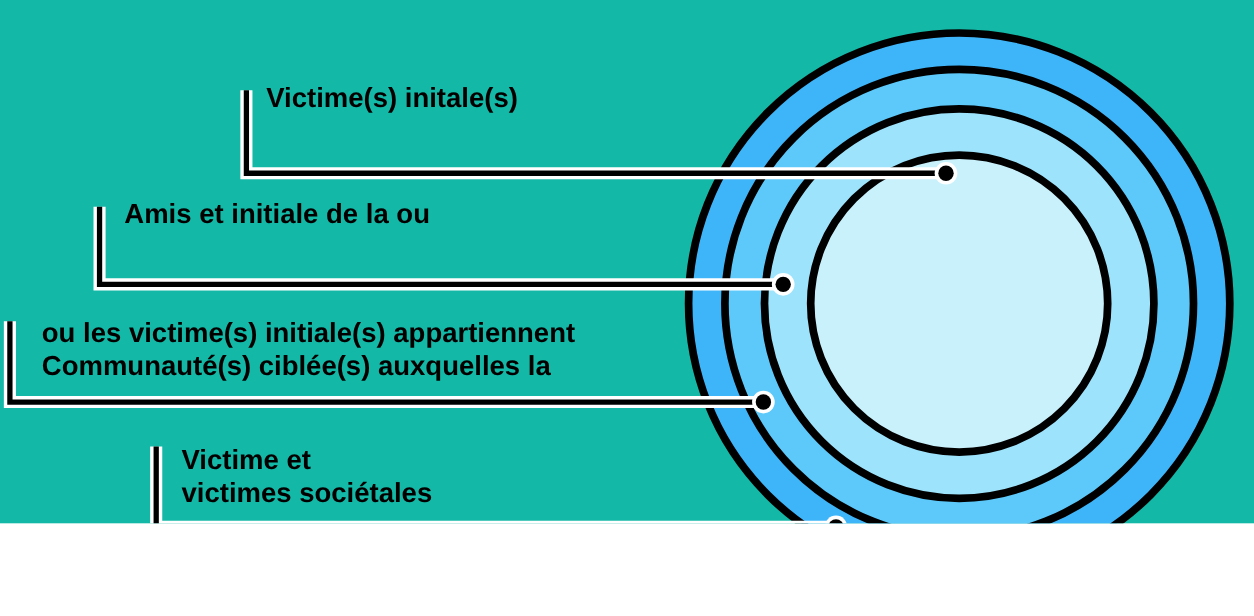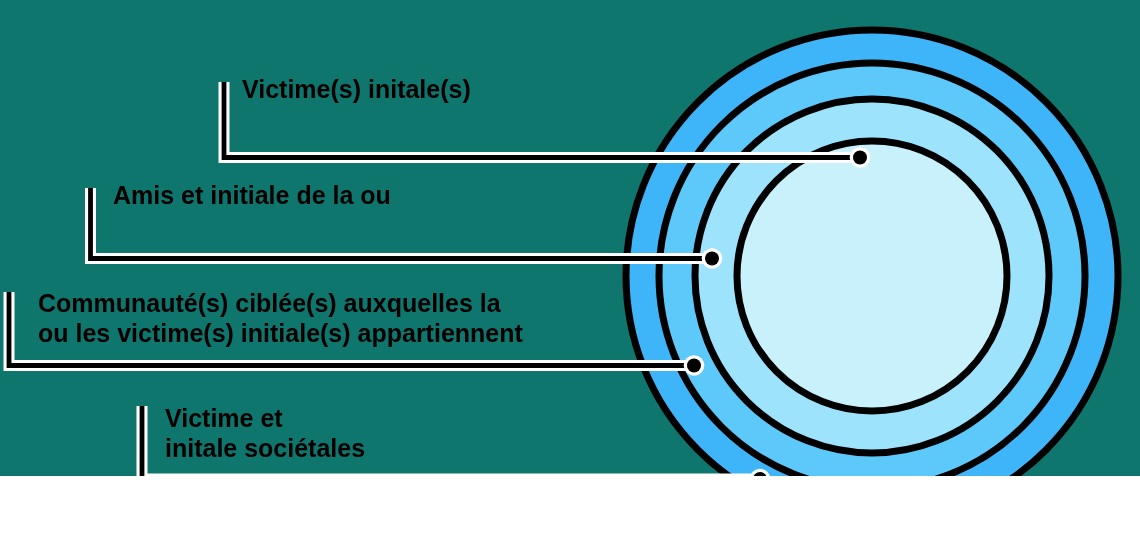--- a/index.html
+++ b/index.html
@@ -4,21 +4,21 @@
 <style>
   html, body {
     margin: 0;
     padding: 0;
     background: #ffffff;
   }
   .stage {
     position: relative;
     width: 1140px;
     height: 476px;
-    background: #0f766e;
+    background: #14b8a6;
     overflow: hidden;
     font-family: "Liberation Sans", sans-serif;
   }
   .diagram-svg {
     position: absolute;
     left: 0;
     top: 0;
   }
   .ring-label {
     position: absolute;
@@ -69,22 +69,22 @@
 
   <div class="ring-label" style="left:242px; top:74px;">
     <span>Victime(s) initale(s)</span>
   </div>
 
   <div class="ring-label" style="left:113px; top:180px;">
     <span>Amis et initiale de la ou</span>
   </div>
 
   <div class="ring-label" style="left:38px; top:288px;">
+    <span>ou les victime(s) initiale(s) appartiennent</span>
     <span>Communauté(s) ciblée(s) auxquelles la</span>
-    <span>ou les victime(s) initiale(s) appartiennent</span>
   </div>
 
   <div class="ring-label" style="left:165px; top:403px;">
     <span>Victime et</span>
-    <span>initale sociétales</span>
+    <span>victimes sociétales</span>
   </div>
 
 </div>
 
 </body></html>

